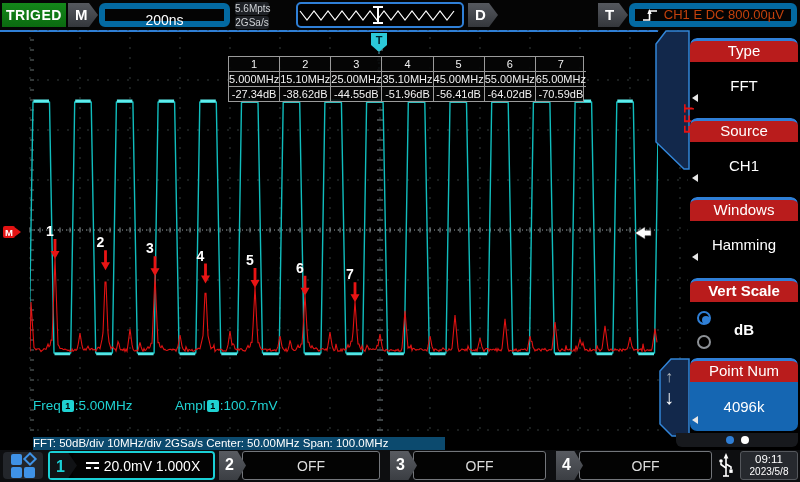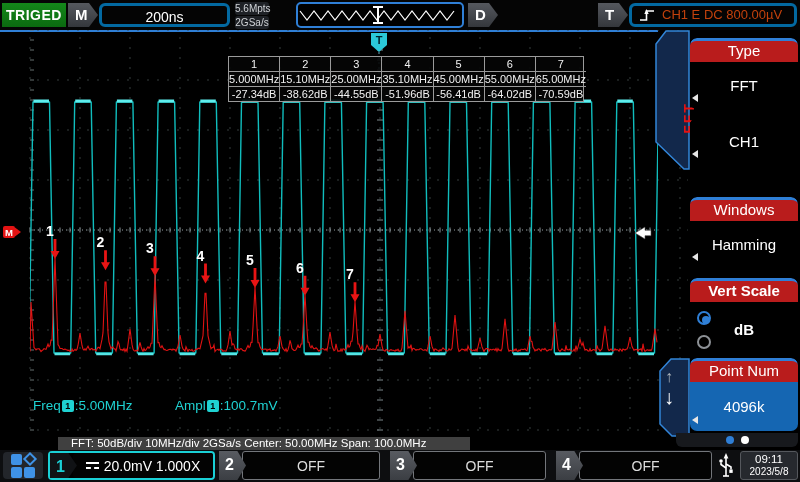--- a/index.html
+++ b/index.html
@@ -6,21 +6,21 @@
   body{width:800px;height:482px;overflow:hidden;font-family:"Liberation Sans","DejaVu Sans",sans-serif;position:relative;}
   #screen{position:absolute;left:0;top:0;width:800px;height:482px;background:#000;}
 
   
   #topbar{position:absolute;left:0;top:0;width:800px;height:30px;background:#050505;z-index:8;padding-left:16px;}
   .triged{position:absolute;left:2px;top:3px;width:64px;height:24px;background:linear-gradient(#14881a,#0b6a10);
           color:#fff;font-weight:bold;font-size:14px;text-align:center;line-height:24px;letter-spacing:.5px;}
   .chev{position:absolute;top:3px;width:30px;height:24px;background:linear-gradient(#55585e,#34373c);
         clip-path:polygon(0 0,70% 0,100% 50%,70% 100%,0 100%);
         color:#fff;font-weight:bold;font-size:15px;line-height:24px;padding-left:7px;box-sizing:border-box;}
-  .tb-box{position:absolute;top:3px;height:24px;background:#040404;border:3px solid #0369a1;border-radius:6px;
+  .tb-box{position:absolute;top:3px;height:24px;background:#040404;border:6px solid #0369a1;border-radius:6px;
           color:#fff;font-size:14px;text-align:center;line-height:22px;box-sizing:border-box;}
   .minibox{position:absolute;left:235px;width:34px;height:13px;background:#1e2126;border-radius:3px;
            color:#cfd2d6;font-size:10px;text-align:center;line-height:13px;}
   #preview{position:absolute;left:296px;top:2px;width:168px;height:26px;background:#000;border:2px solid #2f7fd6;
            border-radius:5px;box-sizing:border-box;}
   #trigbox{display:flex;align-items:center;gap:6px;padding:0 7px;box-sizing:border-box;}
   #trigbox span{color:#c2410c;font-size:13px;white-space:nowrap;line-height:22px;}
 
   
   #scope{position:absolute;left:0;top:30px;z-index:1;}
@@ -31,22 +31,22 @@
   .pcol{flex:1;border-right:1px solid #9a9a9a;}
   .pcol:last-child{border-right:none;}
   .pcell{height:14px;line-height:14px;font-size:11px;color:#f2f2f2;text-align:center;border-bottom:1px solid #9a9a9a;white-space:nowrap;}
   .pcell:last-child{border-bottom:none;}
 
   
   #readout{position:absolute;left:0;top:398px;width:450px;height:17px;z-index:3;color:#1fd2d2;font-size:13.5px;}
   .rgroup{position:absolute;top:0;display:flex;align-items:center;}
   .chb{display:inline-block;width:12px;height:12px;background:#1fd2d2;color:#000;font-weight:bold;font-size:9px;
        line-height:12px;text-align:center;border-radius:2px;margin:0 1px;}
-  #fftbar{position:absolute;left:33px;top:437px;width:412px;height:13px;background:#404040;z-index:4;
-          color:#fff;font-size:11.5px;line-height:13px;padding-left:13px;white-space:nowrap;box-sizing:border-box;margin-left:25px;}
+  #fftbar{position:absolute;left:33px;top:437px;width:412px;height:13px;background:#0c4a6e;z-index:4;
+          color:#fff;font-size:11.5px;line-height:13px;padding-left:0;white-space:nowrap;box-sizing:border-box;}
 
   
   #sidebar{position:absolute;left:655px;top:30px;width:145px;height:420px;z-index:5;}
   #menu-mask{position:absolute;left:33px;top:0;width:112px;height:420px;background:#000;}
   #tabs-svg{position:absolute;left:0;top:0;}
   .ffttab-label{position:absolute;left:-30px;top:80px;width:128px;text-align:center;transform:rotate(-90deg);
                 color:#e51212;font-weight:bold;font-size:14px;letter-spacing:2px;}
   .arrow-up{position:absolute;left:10px;top:338px;color:#aeb4ba;font-size:16px;font-weight:bold;}
   .arrow-dn{position:absolute;left:9px;top:356px;color:#fff;font-size:20px;font-weight:bold;}
   .msec{position:absolute;left:35px;width:108px;border-radius:7px;overflow:hidden;background:#000;}
@@ -1605,20 +1605,21 @@
     <div class="arrow-dn">↓</div>
     <div id="sections">
         <div class="msec" style="top: 8px;">
           <div class="mhead">Type</div>
           <div class="mval" style="height: 47px;">
             <span>FFT</span>
             <div class="more"></div>
           </div>
         </div>
         <div class="msec" style="top: 88px;">
+          <div class="mhead">Source</div>
           <div class="mval" style="height: 47px;">
             <span>CH1</span>
             <div class="more"></div>
           </div>
         </div>
         <div class="msec" style="top: 167px;">
           <div class="mhead">Windows</div>
           <div class="mval" style="height: 47px;">
             <span>Hamming</span>
             <div class="more"></div>

